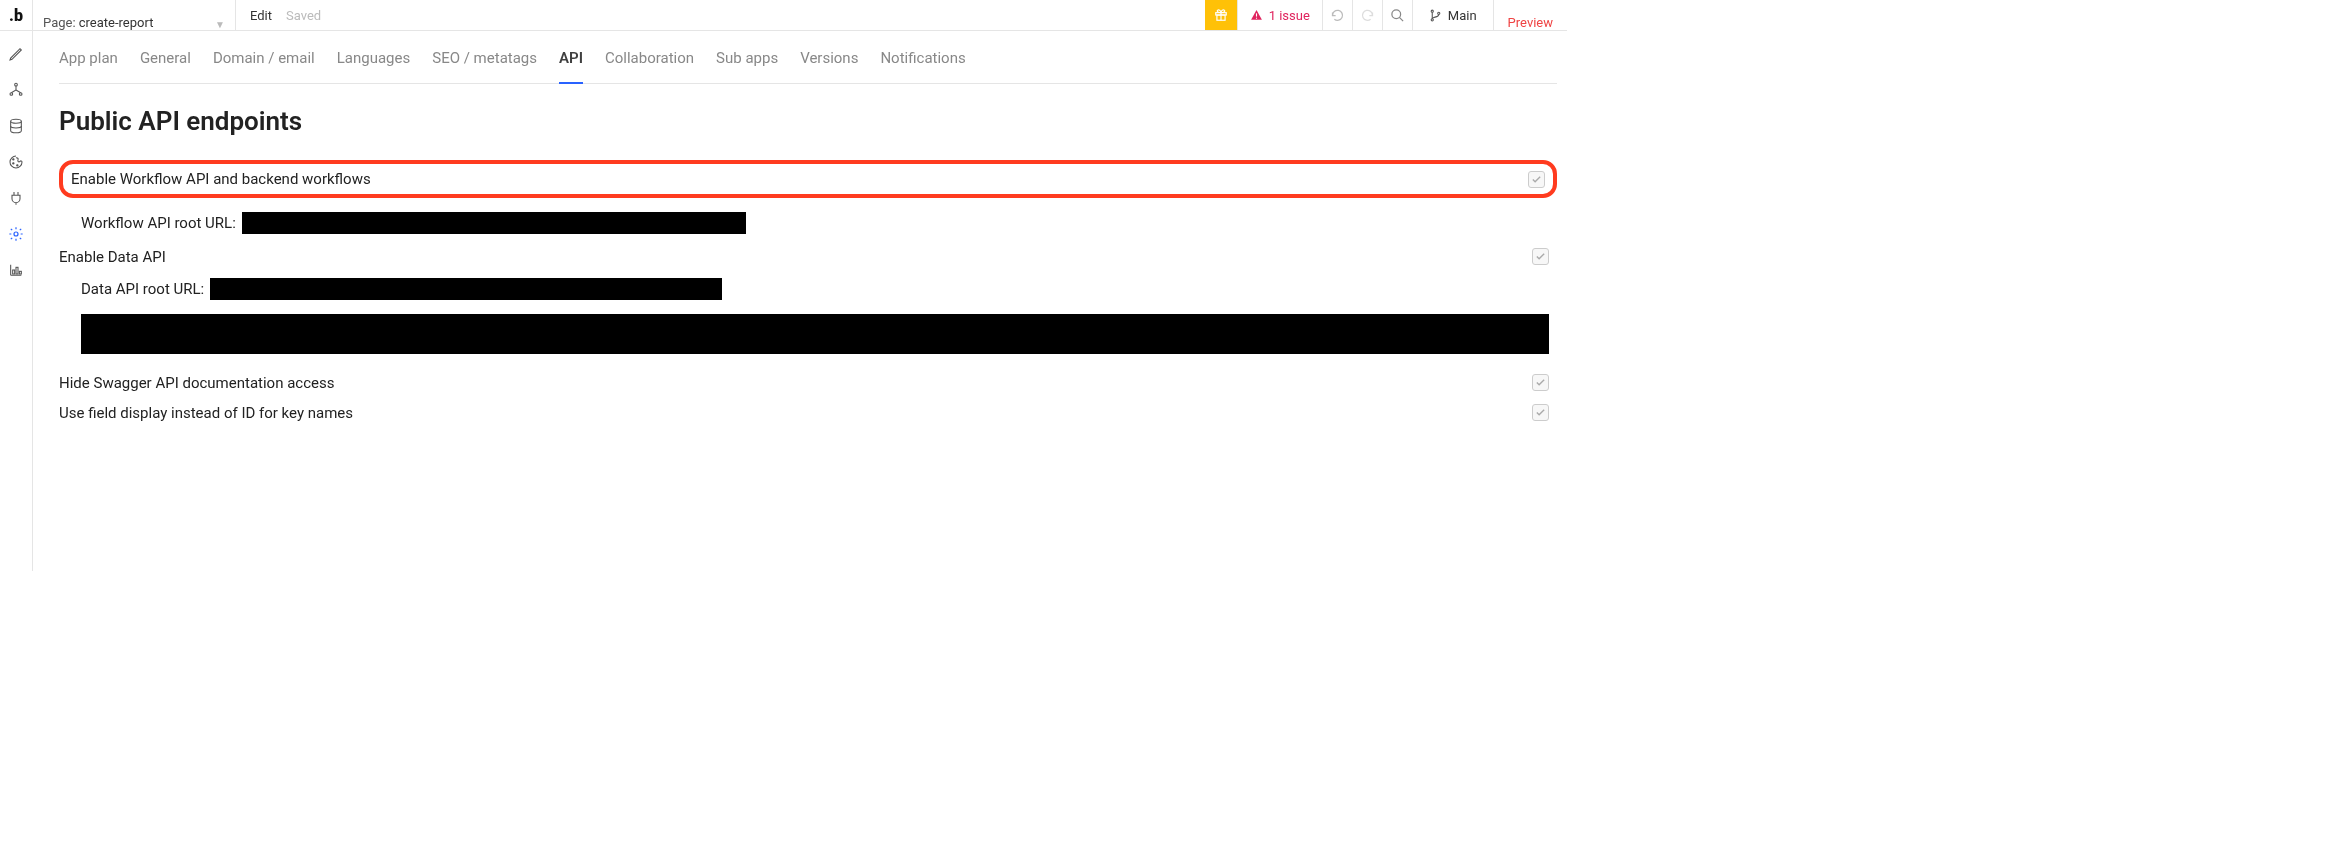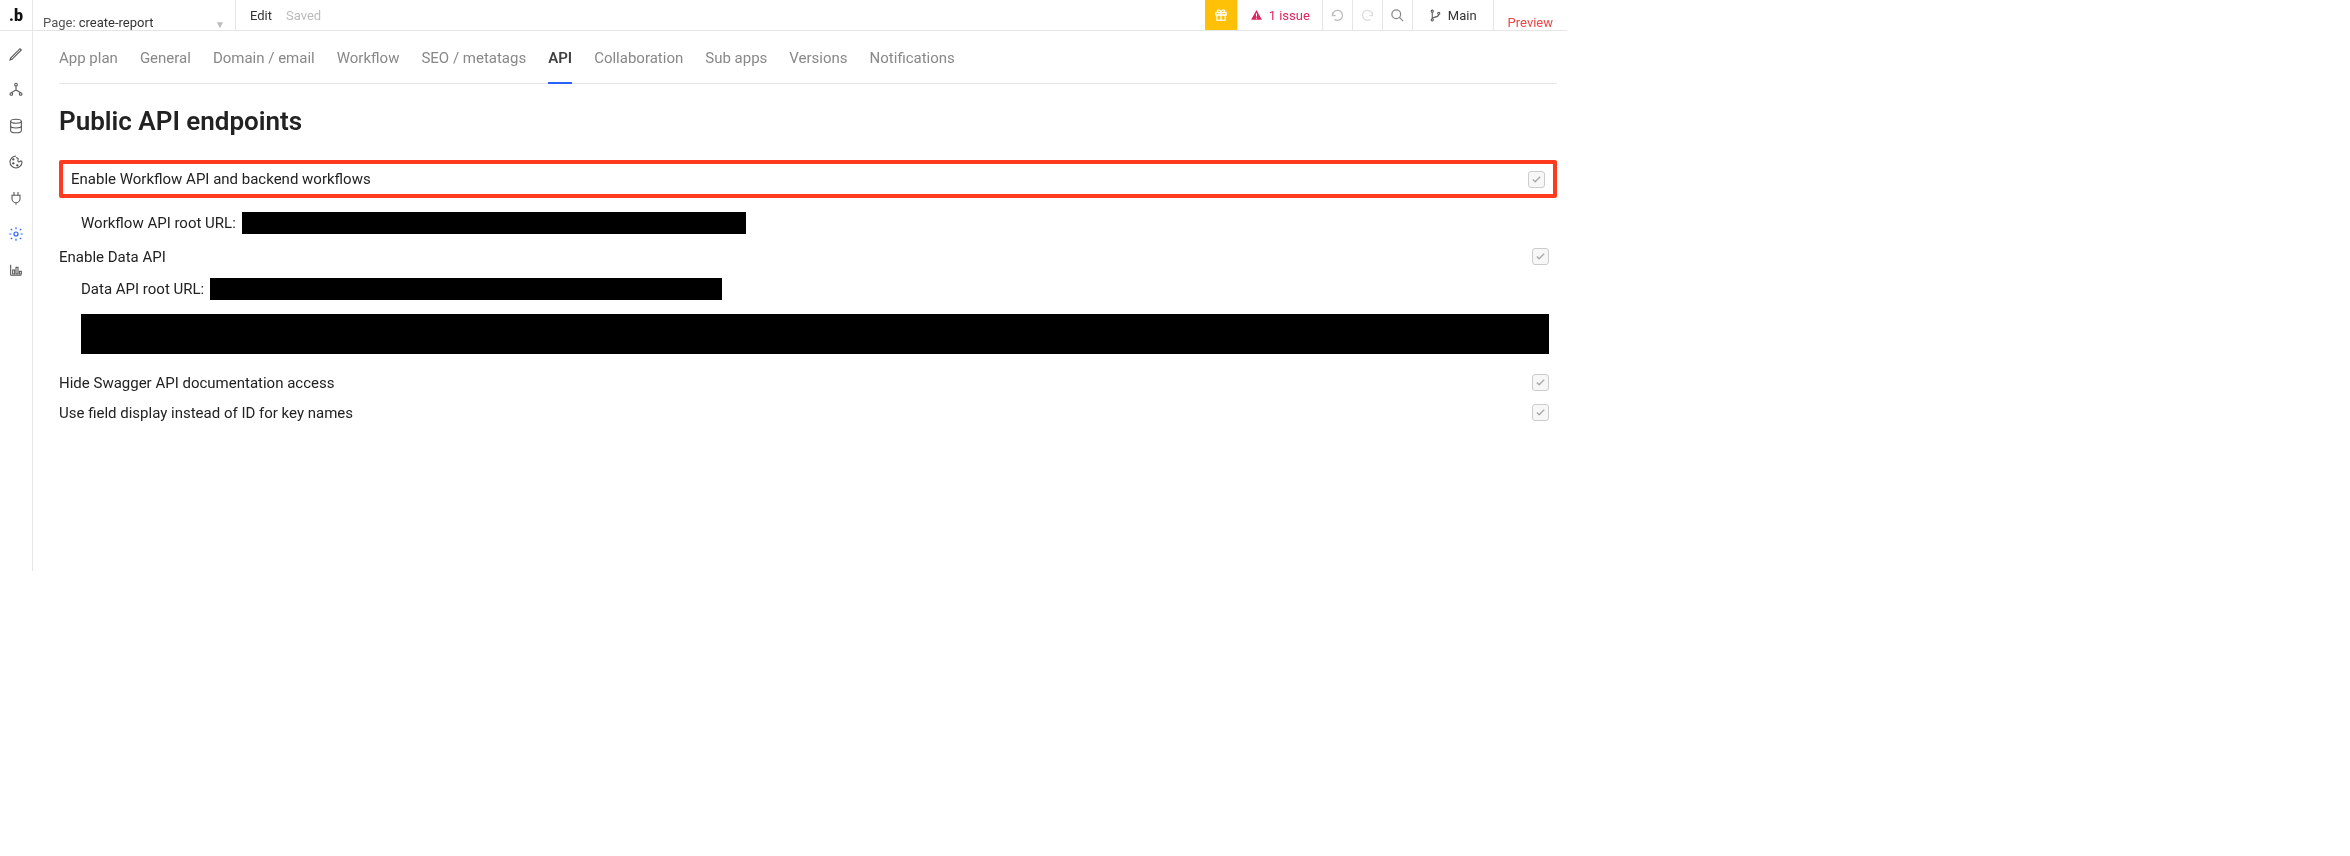--- a/index.html
+++ b/index.html
@@ -35,21 +35,21 @@
 
 
 .tabs { display: flex; align-items: center; gap: 22px; border-bottom: 1px solid #e5e5e5; padding: 18px 0 12px 0; font-size: 15px; color: #888; margin-right: 10px; }
 .tab { padding-bottom: 4px; position: relative; }
 .tab.active { color: #404040; font-weight: 600; }
 .tab.active::after { content: ""; position: absolute; left: 0; right: 0; bottom: -13px; height: 2px; background: #2962ff; }
 
 h1.page-title { font-size: 26px; font-weight: 600; margin: 22px 0 24px 0; color: #222; }
 
 
-.row-highlight { border: 4px solid #ff3b1f; border-radius: 2px; padding: 6px 8px; display: flex; align-items: flex-end; justify-content: space-between; margin-right: 10px; margin-bottom: 8px; }
+.row-highlight { border: 4px solid #ff3b1f; border-radius: 14px; padding: 6px 8px; display: flex; align-items: flex-end; justify-content: space-between; margin-right: 10px; margin-bottom: 8px; }
 .row { display: flex; justify-content: space-between; padding: 6px 8px 6px 0; margin-right: 10px; }
 .row-label { font-size: 15px; color: #222; }
 .subrow { padding: 6px 0 8px 22px; display: flex; align-items: center; gap: 6px; }
 .sublabel { font-size: 15px; color: #222; }
 .blackbox { background: #000; height: 22px; }
 .blackbox.long { width: 504px; }
 .blackbox.long2 { width: 512px; }
 .blackbox.full { height: 40px; margin: 6px 22px 14px 22px; width: calc(100% - 40px); }
 
 
@@ -177,21 +177,21 @@
             <rect x="17" y="14" width="3" height="4"></rect>
           </svg>
       </div>
     </div>
 
     <div class="content">
       <div class="tabs">
         <div class="tab">App plan</div>
         <div class="tab">General</div>
         <div class="tab">Domain / email</div>
-        <div class="tab">Workflow</div>
+        <div class="tab">Languages</div>
         <div class="tab">SEO / metatags</div>
         <div class="tab active">API</div>
         <div class="tab">Collaboration</div>
         <div class="tab">Sub apps</div>
         <div class="tab">Versions</div>
         <div class="tab">Notifications</div>
       </div>
 
       <h1 class="page-title">Public API endpoints</h1>
 

